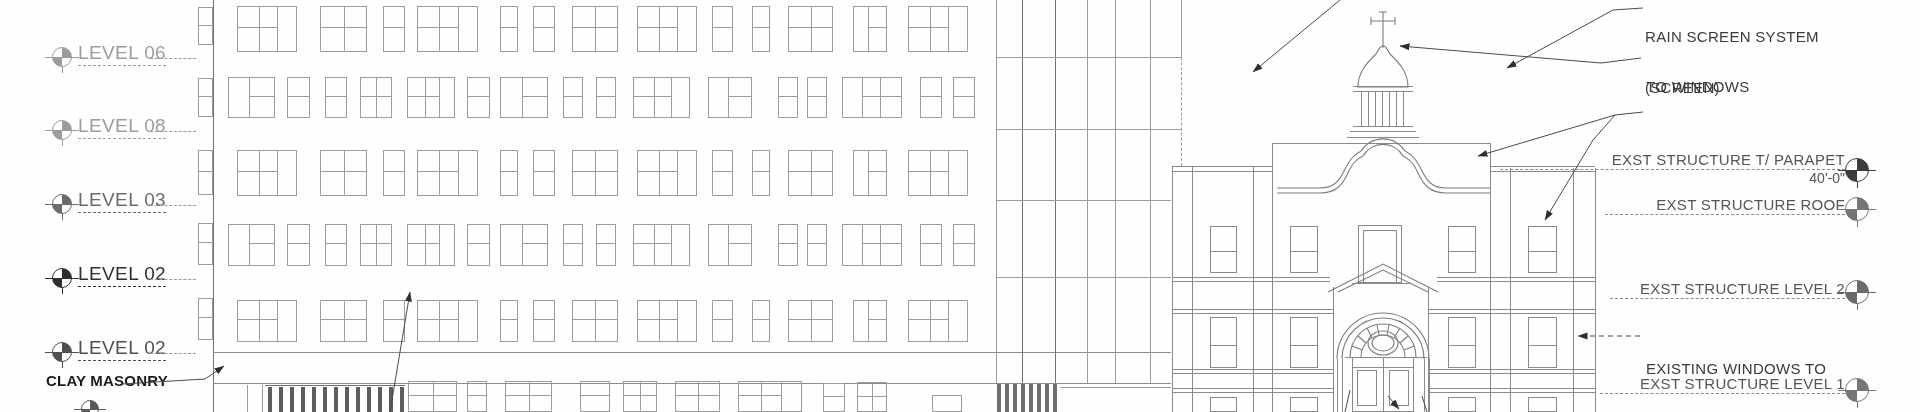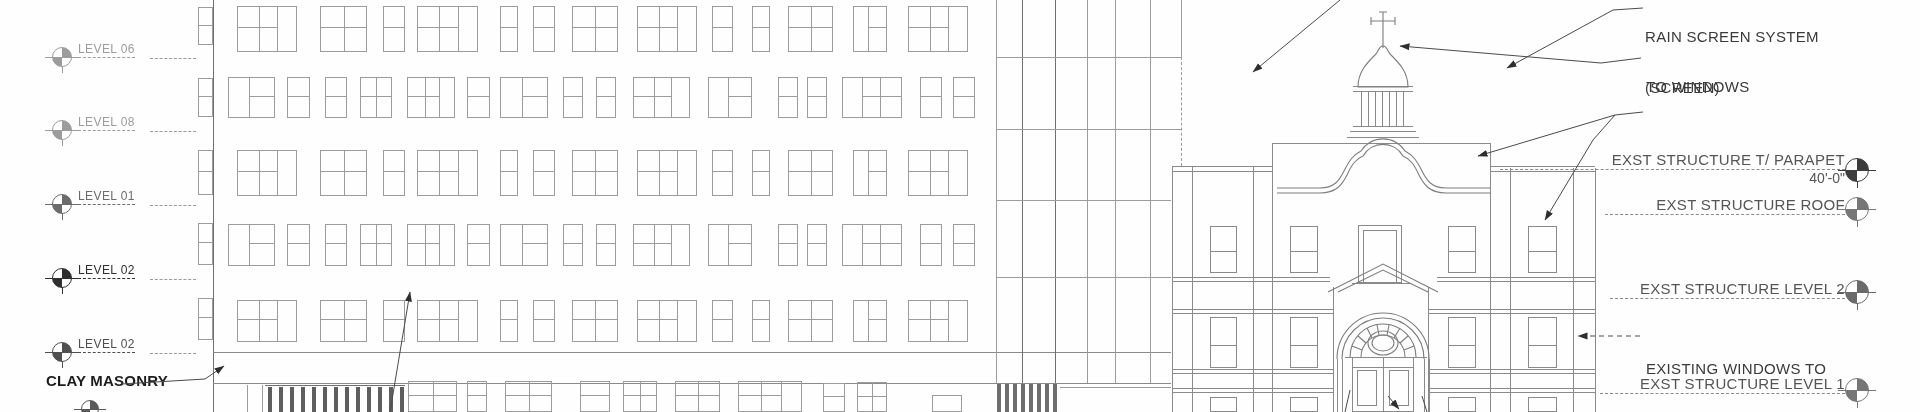--- a/index.html
+++ b/index.html
@@ -13,21 +13,21 @@
   .vl.c{border-left-color:#8a8a8a;}
   .hl.c{border-top-color:#8a8a8a;}
   .vl.dash{border-left-style:dashed;border-left-color:#9a9a9a;}
   .win{position:absolute;border:1px solid #9c9c9c;box-sizing:border-box;background:transparent;}
   .win.church{border-color:#8a8a8a;}
   .win .m{position:absolute;background:#9c9c9c;}
   .win.church .m{background:#8a8a8a;}
   .bar{position:absolute;background:#5e5e5e;}
   
   .ann{position:absolute;font-size:15px;line-height:17px;color:#3a3a3a;letter-spacing:.3px;white-space:pre;}
-  .lvl-label{position:absolute;font-size:12px;letter-spacing:.4px;border-bottom:1px dashed #999;padding-bottom:1px;white-space:nowrap;}
+  .lvl-label{position:absolute;font-size:19px;letter-spacing:.4px;border-bottom:1px dashed #999;padding-bottom:1px;white-space:nowrap;}
   .lvl-dash{position:absolute;width:46px;height:0;border-top:1px dashed #9a9a9a;}
   .dtm-label{position:absolute;font-size:15px;letter-spacing:.3px;color:#555;text-align:right;
              border-bottom:1px dashed #8a8a8a;padding-bottom:1px;white-space:nowrap;}
   .dtm-value{position:absolute;font-size:14px;color:#555;text-align:right;white-space:nowrap;}
   .datum{position:absolute;border-radius:50%;box-sizing:border-box;}
   .datum:before{content:"";position:absolute;left:-8px;right:-8px;top:50%;border-top:1px solid currentColor;}
   .datum:after{content:"";position:absolute;left:50%;bottom:-7px;height:7px;border-left:1px solid currentColor;}
   #overlay{position:absolute;left:0;top:0;pointer-events:none;}
   #brick-label{font-weight:700;color:#1c1c1c;letter-spacing:.2px;}
 </style>
@@ -42,21 +42,21 @@
         <div class="lvl-label" style="left: 78px; top: 42px; color: rgb(156, 156, 156); border-bottom-color: rgb(156, 156, 156);">LEVEL 06</div>
         <div class="lvl-dash" style="left: 150px; top: 58px;"></div>
       </div>
       <div>
         <div class="datum" style="left: 52px; top: 120px; width: 20px; height: 20px; color: rgb(156, 156, 156); border: 1px solid rgb(156, 156, 156); background: conic-gradient(rgb(156, 156, 156) 0deg, rgb(156, 156, 156) 25%, rgb(255, 255, 255) 25%, rgb(255, 255, 255) 50%, rgb(156, 156, 156) 50%, rgb(156, 156, 156) 75%, rgb(255, 255, 255) 75%);"></div>
         <div class="lvl-label" style="left: 78px; top: 115px; color: rgb(156, 156, 156); border-bottom-color: rgb(156, 156, 156);">LEVEL 08</div>
         <div class="lvl-dash" style="left: 150px; top: 131px;"></div>
       </div>
       <div>
         <div class="datum" style="left: 52px; top: 194px; width: 20px; height: 20px; color: rgb(107, 107, 107); border: 1px solid rgb(107, 107, 107); background: conic-gradient(rgb(107, 107, 107) 0deg, rgb(107, 107, 107) 25%, rgb(255, 255, 255) 25%, rgb(255, 255, 255) 50%, rgb(107, 107, 107) 50%, rgb(107, 107, 107) 75%, rgb(255, 255, 255) 75%);"></div>
-        <div class="lvl-label" style="left: 78px; top: 189px; color: rgb(107, 107, 107); border-bottom-color: rgb(107, 107, 107);">LEVEL 01</div>
+        <div class="lvl-label" style="left: 78px; top: 189px; color: rgb(107, 107, 107); border-bottom-color: rgb(107, 107, 107);">LEVEL 03</div>
         <div class="lvl-dash" style="left: 150px; top: 205px;"></div>
       </div>
       <div>
         <div class="datum" style="left: 52px; top: 268px; width: 20px; height: 20px; color: rgb(47, 47, 47); border: 1px solid rgb(47, 47, 47); background: conic-gradient(rgb(47, 47, 47) 0deg, rgb(47, 47, 47) 25%, rgb(255, 255, 255) 25%, rgb(255, 255, 255) 50%, rgb(47, 47, 47) 50%, rgb(47, 47, 47) 75%, rgb(255, 255, 255) 75%);"></div>
         <div class="lvl-label" style="left: 78px; top: 263px; color: rgb(47, 47, 47); border-bottom-color: rgb(47, 47, 47);">LEVEL 02</div>
         <div class="lvl-dash" style="left: 150px; top: 279px;"></div>
       </div>
       <div>
         <div class="datum" style="left: 52px; top: 342px; width: 20px; height: 20px; color: rgb(79, 79, 79); border: 1px solid rgb(79, 79, 79); background: conic-gradient(rgb(79, 79, 79) 0deg, rgb(79, 79, 79) 25%, rgb(255, 255, 255) 25%, rgb(255, 255, 255) 50%, rgb(79, 79, 79) 50%, rgb(79, 79, 79) 75%, rgb(255, 255, 255) 75%);"></div>
         <div class="lvl-label" style="left: 78px; top: 337px; color: rgb(79, 79, 79); border-bottom-color: rgb(79, 79, 79);">LEVEL 02</div>

